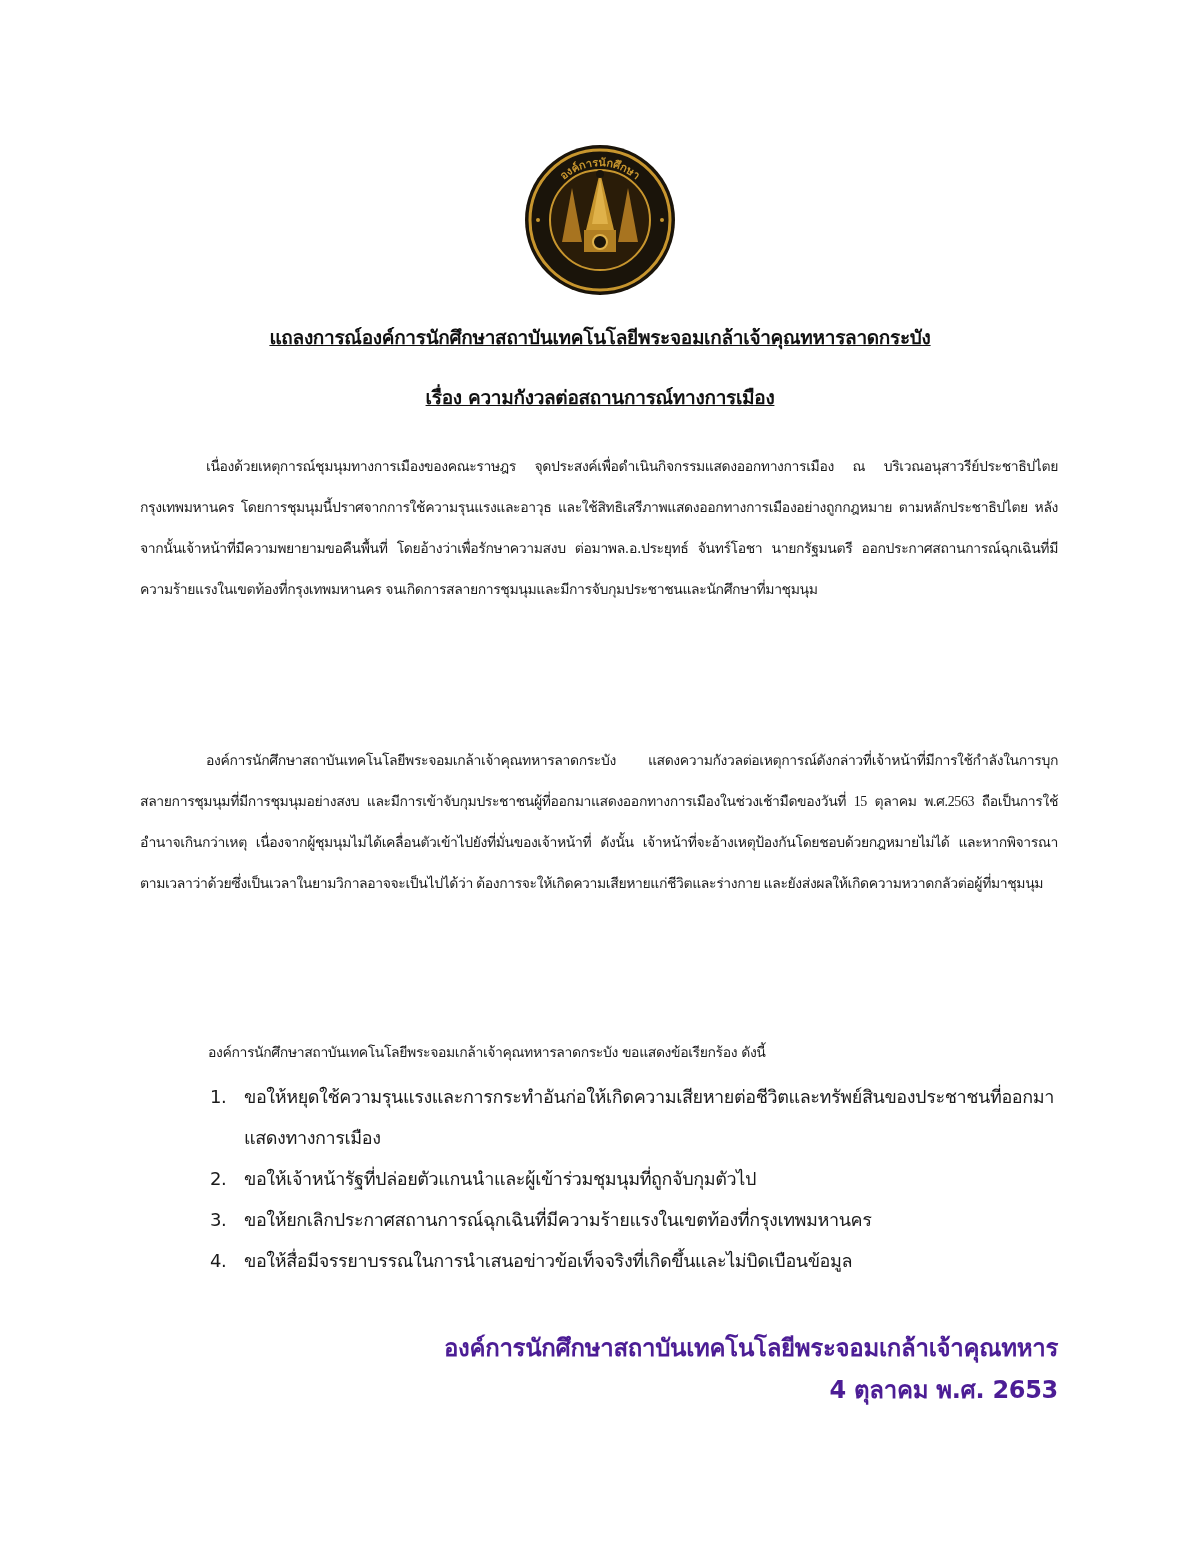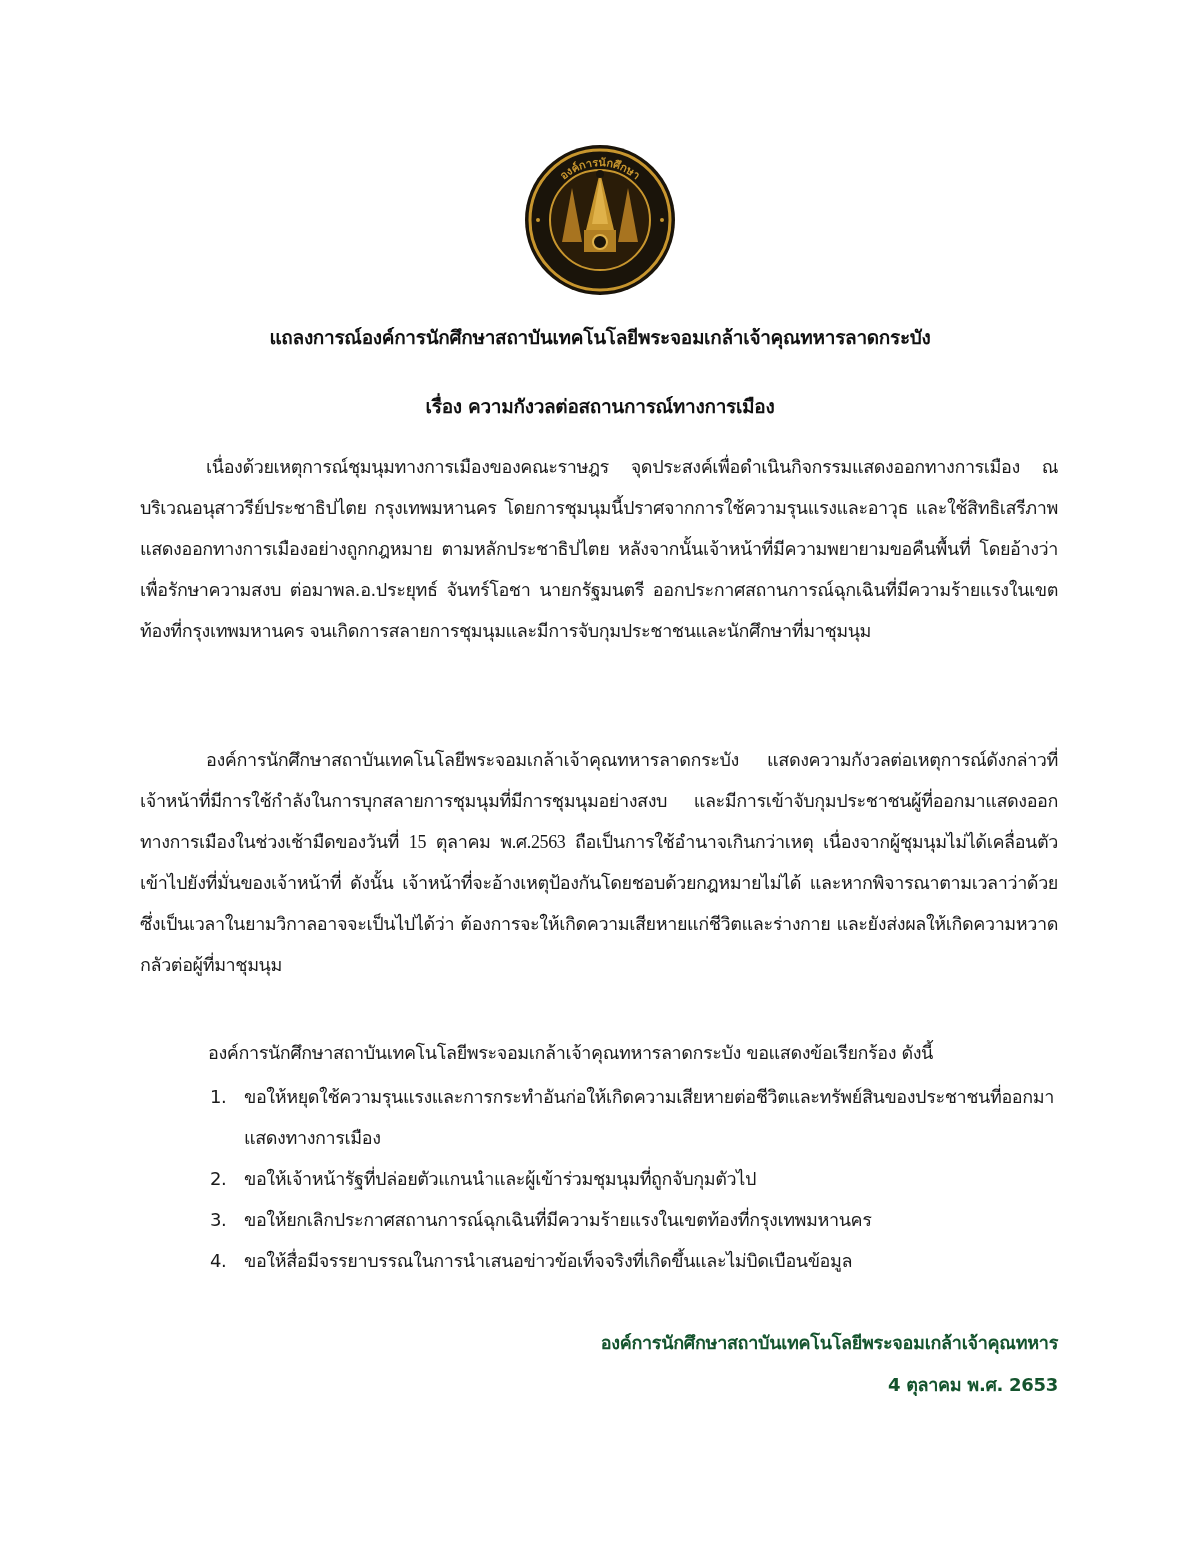--- a/index.html
+++ b/index.html
@@ -6,41 +6,41 @@
   body {
     width: 1200px; height: 1554px; position: relative; overflow: hidden;
     font-family: "DejaVu Sans", "Liberation Sans", sans-serif;
     color: #111111;
   }
   .emblem {
     position: absolute; left: 524px; top: 144px; width: 152px; height: 152px;
   }
   .title {
     position: absolute; left: 0; width: 1200px; text-align: center;
-    font-weight: bold; font-size: 19px; letter-spacing: -0.3px; color: #111;
+    font-weight: bold; font-size: 19px; letter-spacing: -0.3px; color: #111; text-decoration: underline;
   }
   .t1 { top: 322px; }
-  .t2 { top: 391px; }
+  .t2 { top: 382px; }
   .para {
     position: absolute; left: 140px; width: 918px;
-    font-size: 18px; line-height: 41px; text-align: justify;
+    font-size: 14px; line-height: 41px; text-align: justify;
     text-align-last: left; letter-spacing: -0.4px; color: #1a1a1a;
   }
   .para .indent { display: inline-block; width: 66px; }
   .p1 { top: 446px; }
   .p2 { top: 740px; font-family: Liberation Serif, serif; }
   .p3 { top: 1032px; left: 208px; width: 860px; }
   .list { position: absolute; left: 210px; width: 850px; font-size: 18px; line-height: 41px; color: #1a1a1a; letter-spacing: -0.4px; }
   .list-item { display: flex; }
   .list-num { width: 34px; flex: none; }
   .list-text { flex: 1; }
   .l1 { top: 1076px; }
   .sig {
     position: absolute; right: 142px; text-align: left; font-weight: bold;
-    font-size: 18px; color: #14532d; letter-spacing: -0.3px;
+    font-size: 24px; color: #4c1d95; letter-spacing: -0.3px;
   }
   .s1 { top: 1328px; }
   .s2 { top: 1370px; }
 </style>
 </head>
 <body>
 
 <div class="emblem">
   <svg width="152" height="152" viewBox="0 0 152 152">
     <circle cx="76" cy="76" r="75" fill="#1a140a"></circle>

